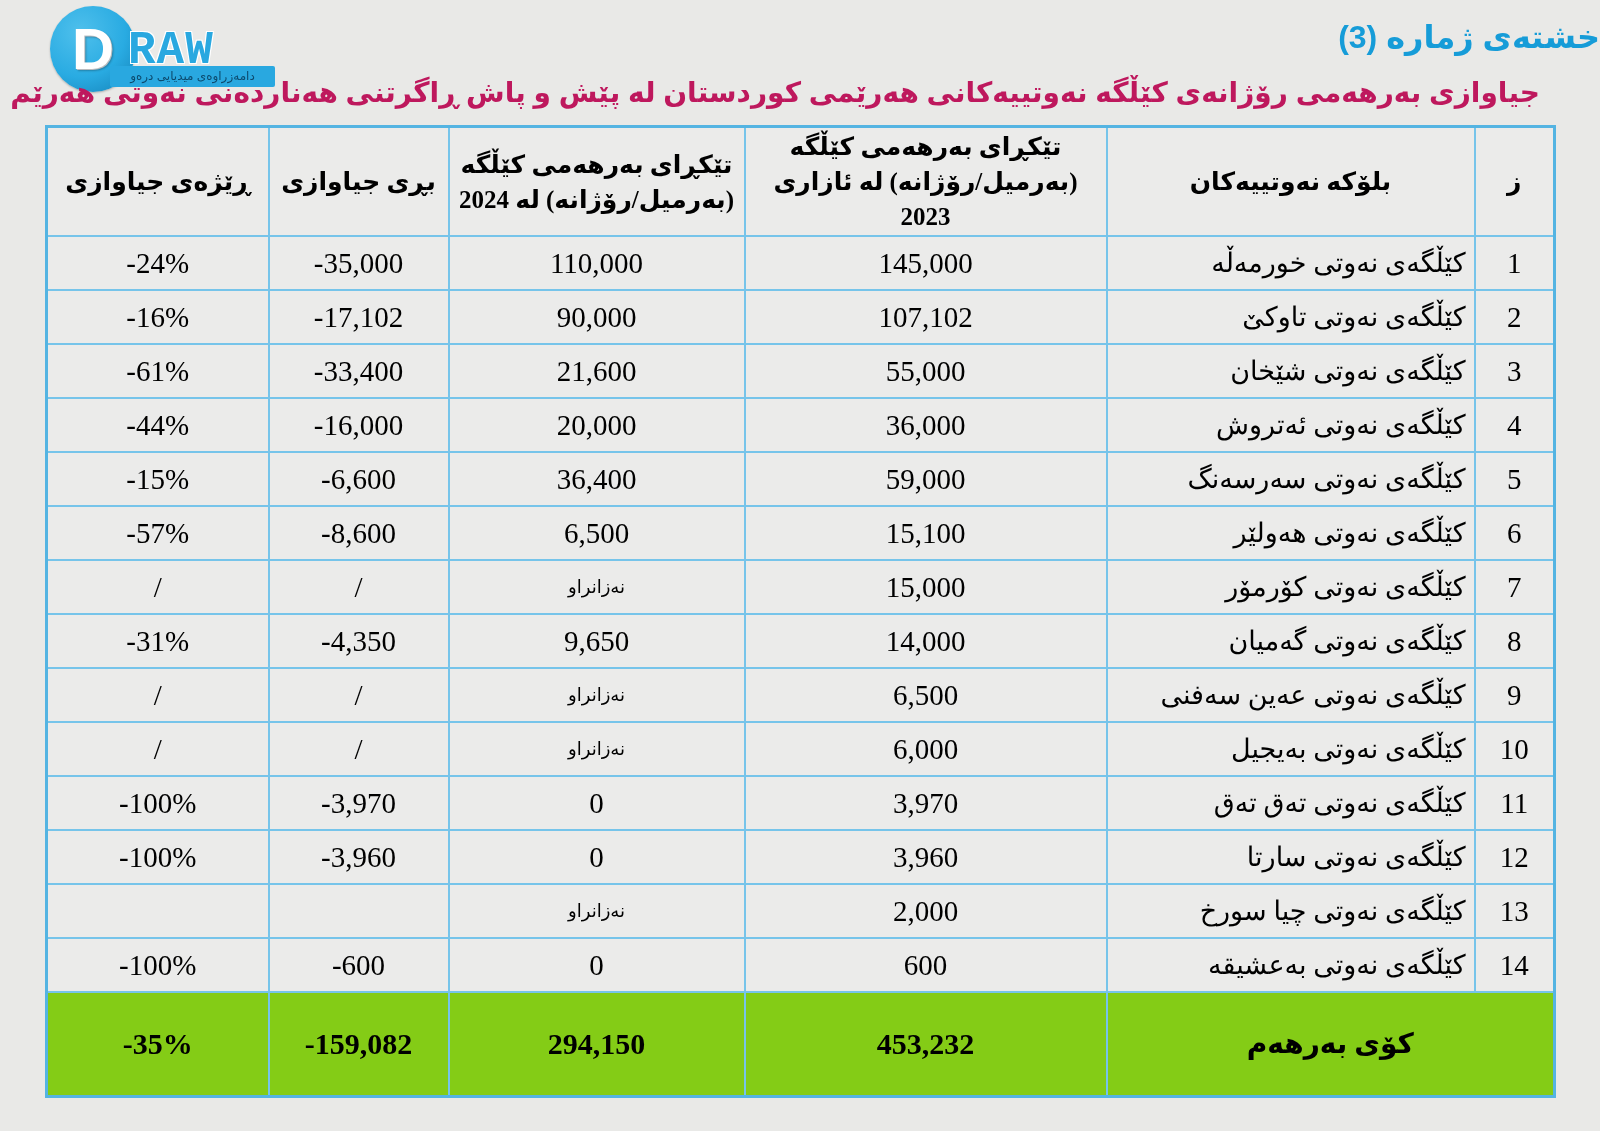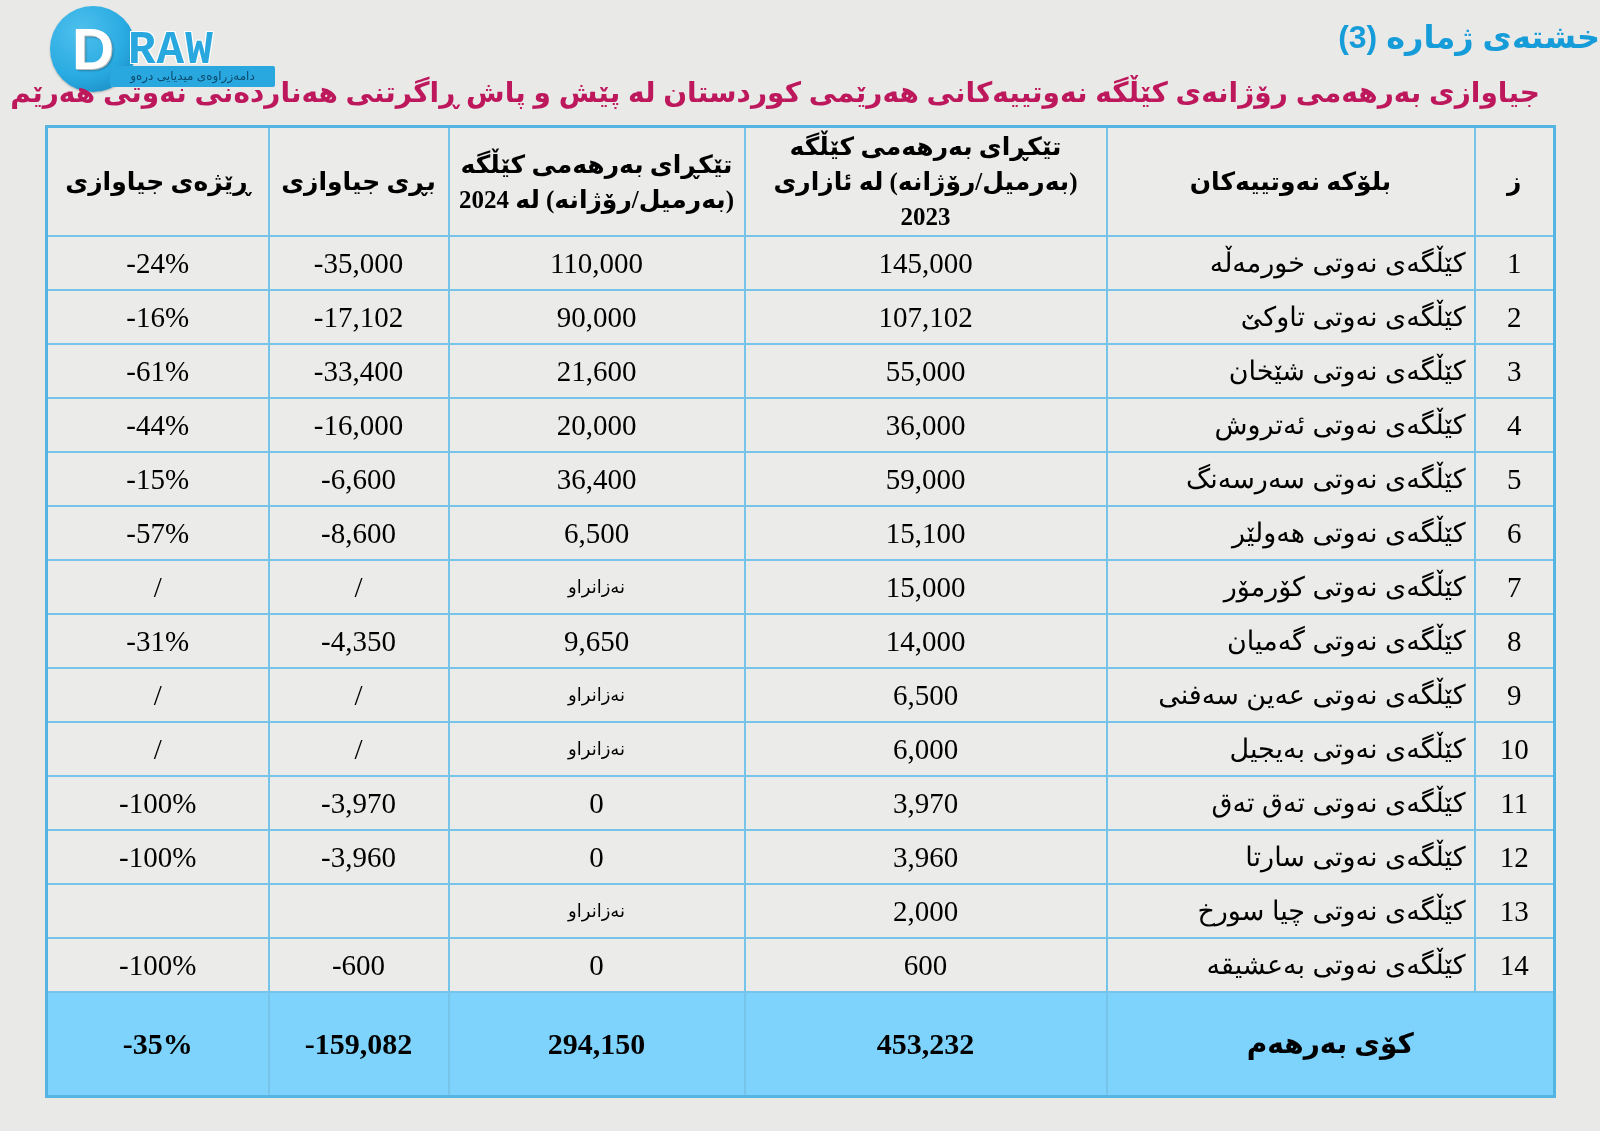--- a/index.html
+++ b/index.html
@@ -73,25 +73,25 @@
     font-family:"Liberation Serif","DejaVu Sans",serif;
     font-size:29px;
   }
   td.ar{
     direction:rtl;font-size:18px;
     font-family:"Liberation Serif","DejaVu Sans",serif;
   }
   td.field-cell{
     direction:rtl;text-align:right;padding-right:8px;
     font-size:27px;
-    font-family:Liberation Sans, sans-serif;
+    font-family:Liberation Serif, serif;
     white-space:nowrap;
   }
   .data-table tfoot td{
-    background:#7dd3fc;font-weight:bold;margin-top:11px;
+    background:#84cc16;font-weight:bold;margin-top:11px;
   }
   .data-table tfoot td.num{font-size:30px;}
   td.total-label{
     direction:rtl;font-size:28px;font-weight:bold;
     font-family:"Liberation Serif","DejaVu Sans",serif;
     text-align:center;
   }
 </style>
 </head>
 <body>

